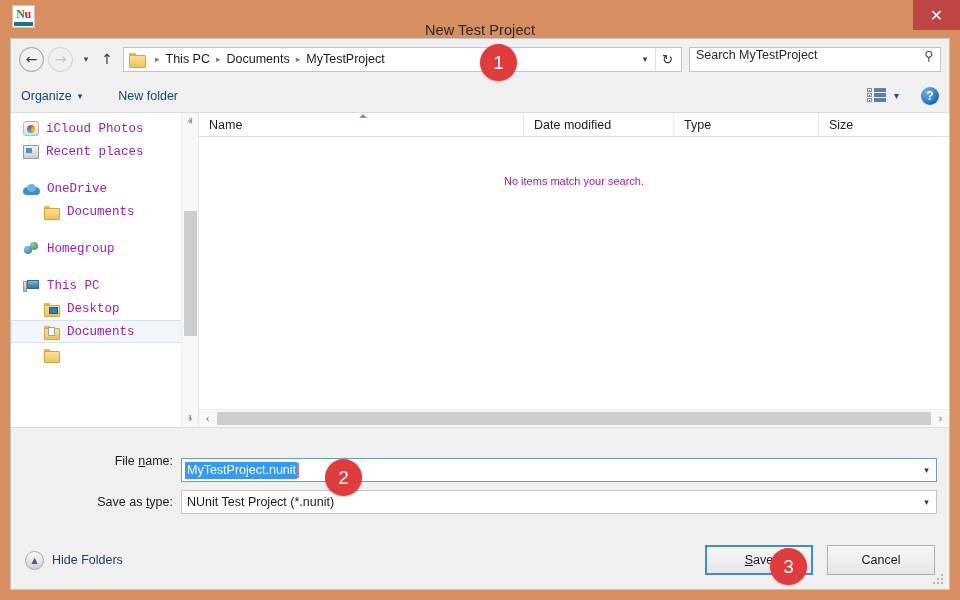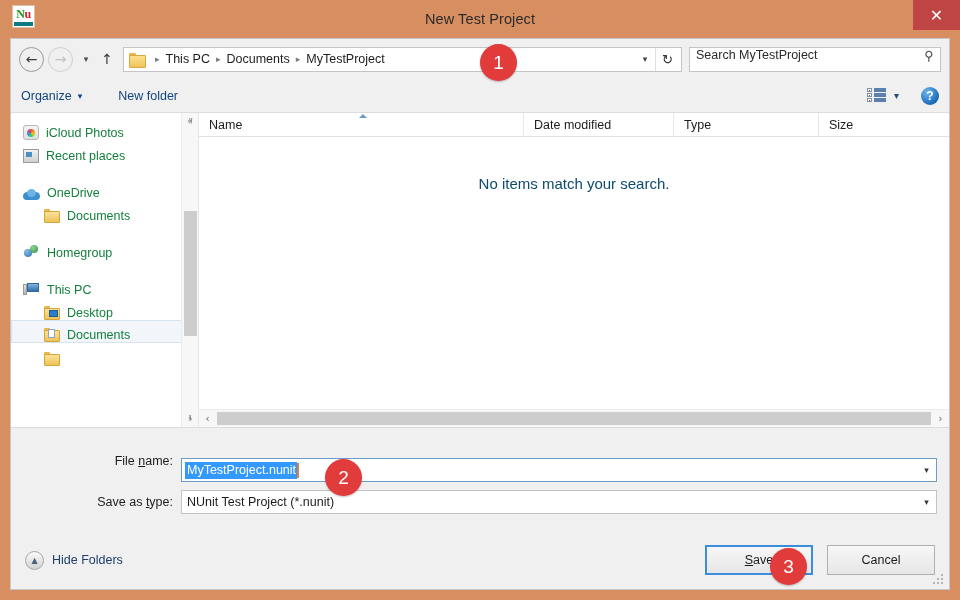--- a/index.html
+++ b/index.html
@@ -13,21 +13,21 @@
     position: relative;
     width: 960px; height: 600px;
     background: #d78e60;
     padding: 0;
   }
   
   .titlebar {
     position: relative;
     height: 38px;
     display: flex;
-    align-items: center;
+    align-items: flex-end;
   }
   .app-icon {
     position: absolute;
     left: 12px; top: 5px;
     width: 23px; height: 23px;
     background: #ffffff;
     border: 1px solid #e2c0a5;
     display: flex; flex-direction: column;
     align-items: center; justify-content: center;
     overflow: hidden;
@@ -240,25 +240,26 @@
   .sidebar {
     width: 188px;
     position: relative;
     background: #ffffff;
     overflow: hidden;
     border-right: 1px solid #e6e6e6;
   }
   .sb-list { padding-top: 4px; }
   .sb-item {
     height: 23px;
-    display: flex; align-items: flex-end;
+    display: flex; align-items: center;
     font-size: 12.5px;
-    color: #15803d;
+    color: #a21caf;
     cursor: pointer;
     padding-left: 12px;
+    font-family: Liberation Mono, monospace;
   }
   .sb-item.indent { padding-left: 32px; }
   .sb-item.selected {
     background: #f2f6fb;
     border: 1px solid #d6e4f2;
     padding-left: 31px;
     height: 23px;
     margin-right: 0;
   }
   .sb-gap { height: 14px; }
@@ -397,22 +398,22 @@
     width: 0; height: 0;
     border-left: 4px solid transparent;
     border-right: 4px solid transparent;
     border-bottom: 4px solid #6b9cc9;
   }
   .empty-msg {
     flex: 1;
     display: flex;
     justify-content: center;
     padding-top: 38px;
-    font-size: 15px;
-    color: #0c4a6e;
+    font-size: 11px;
+    color: #a21caf;
   }
   .hscroll {
     height: 18px;
     background: #f7f7f7;
     border-top: 1px solid #ececec;
     display: flex; align-items: center;
     position: relative;
   }
   .hscroll .arrow {
     width: 17px; height: 17px;

